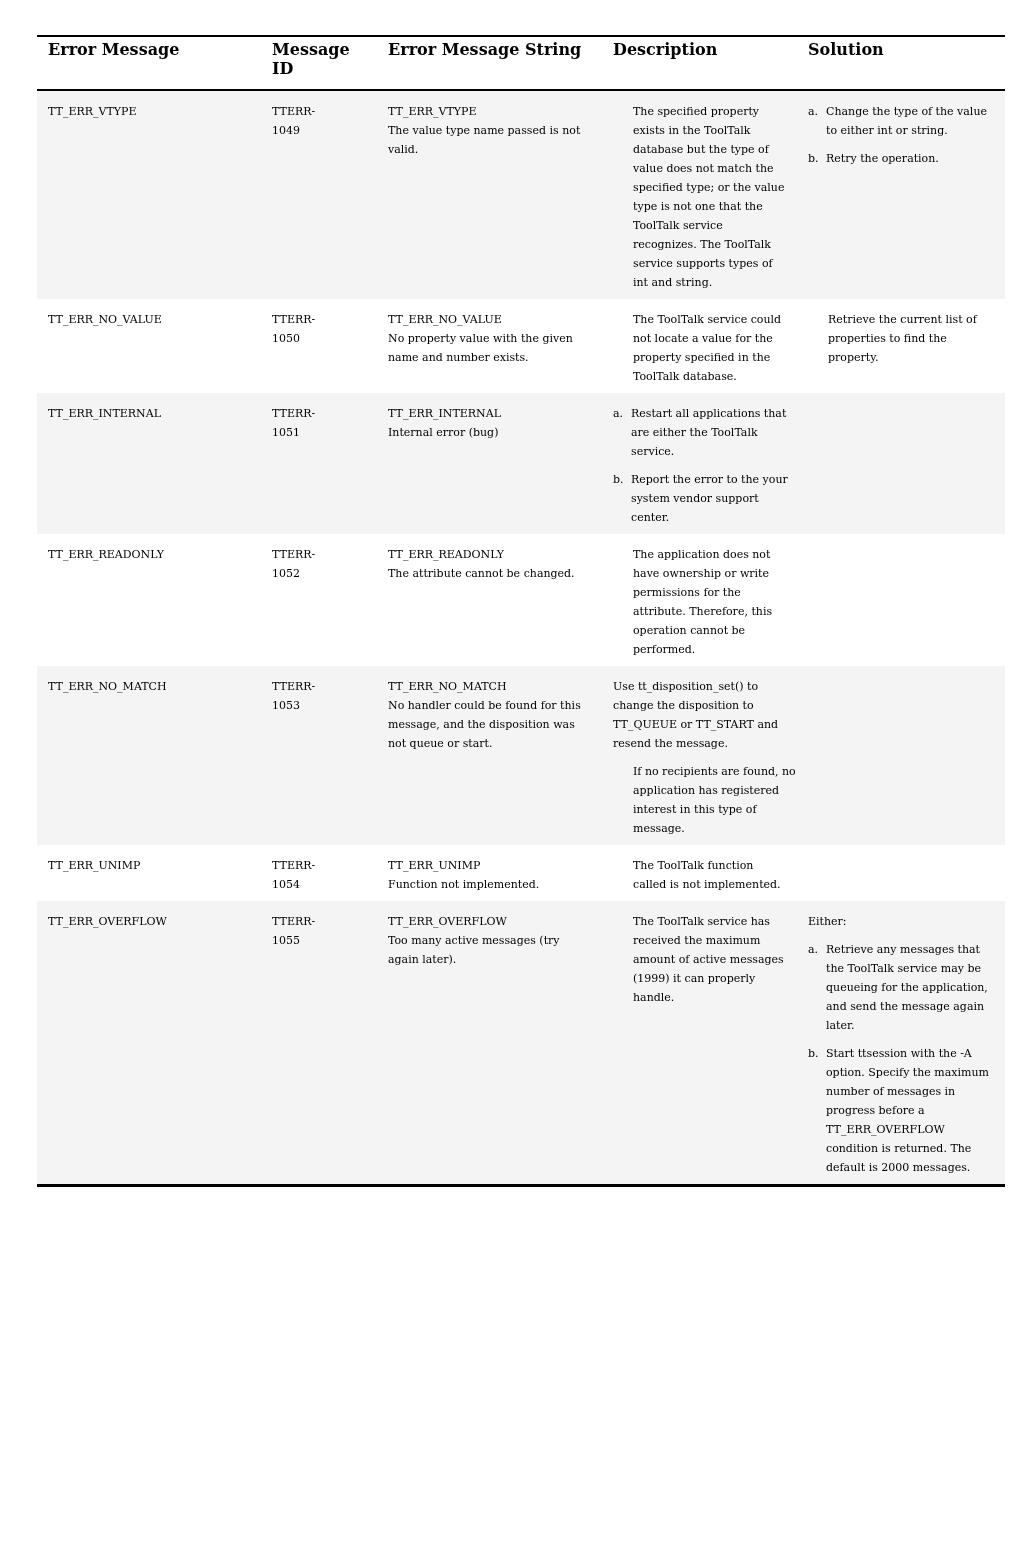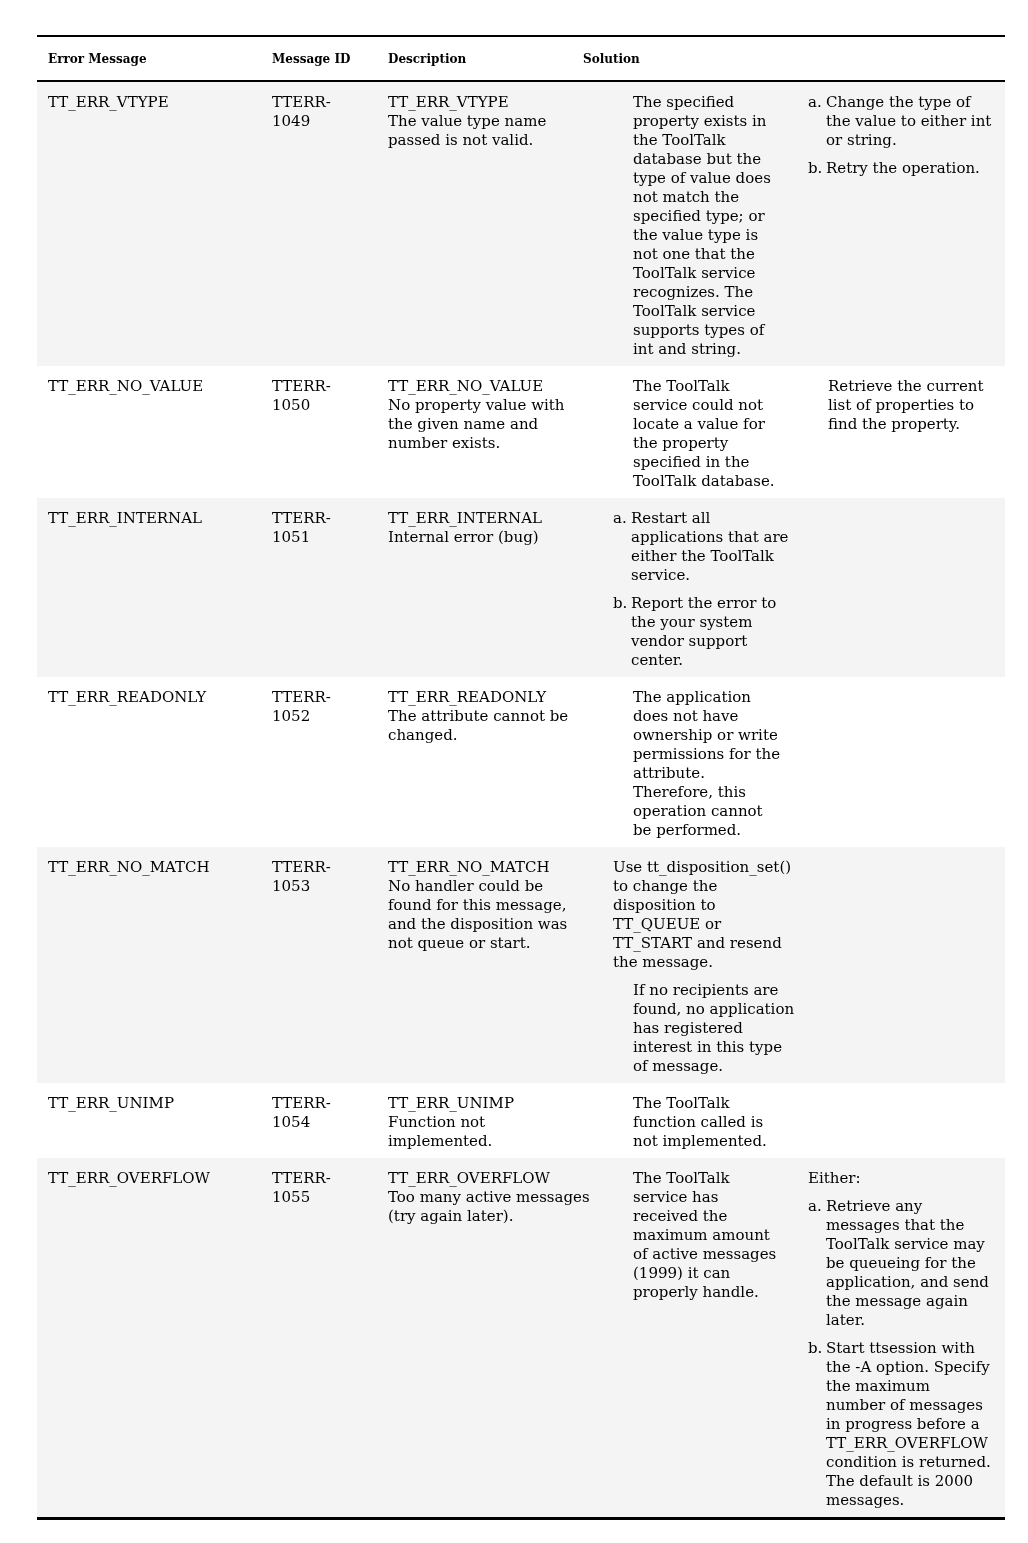--- a/index.html
+++ b/index.html
@@ -16,28 +16,28 @@
     left: 37px;
     top: 35px;
     width: 968px;
     border-top: 2px solid #000;
     border-bottom: 3px solid #000;
   }
   .row { display: flex; align-items: stretch; }
   .header-row { border-bottom: 2px solid #000; }
   .cell {
     padding: 11px 12px 7px 11px;
-    font-size: 15px;
+    font-size: 11px;
     line-height: 19px;
     overflow-wrap: break-word;
   }
   .header-row .cell {
     font-weight: bold;
-    font-size: 12px;
-    padding-top: 13px;
+    font-size: 16px;
+    padding-top: 3px;
     padding-bottom: 11px;
   }
   .c1 { width: 224px; }
   .c2 { width: 116px; }
   .c3 { width: 225px; }
   .c4 { width: 195px; }
   .c5 { width: 208px; }
   .body-row.shaded { background: #f4f4f4; }
   .pre { white-space: pre-line; }
   .cell p { margin: 0 0 9px 0; }
@@ -47,20 +47,21 @@
   .li .marker { flex: 0 0 18px; }
   .li .text { flex: 1; overflow-wrap: break-word; }
 </style>
 </head>
 <body>
 
 <div class="doc-table">
   <div class="row header-row">
     <div class="cell c1">Error Message</div>
     <div class="cell c2">Message ID</div>
+    <div class="cell c3">Error Message String</div>
     <div class="cell c4">Description</div>
     <div class="cell c5">Solution</div>
   </div>
   <div id="rows">
   <div class="row body-row shaded">
     <div class="cell c1"><span class="pre">TT_ERR_VTYPE</span></div>
     <div class="cell c2"><span class="pre">TTERR-
 1049</span></div>
     <div class="cell c3"><span class="pre">TT_ERR_VTYPE
 The value type name passed is not valid.</span></div>

